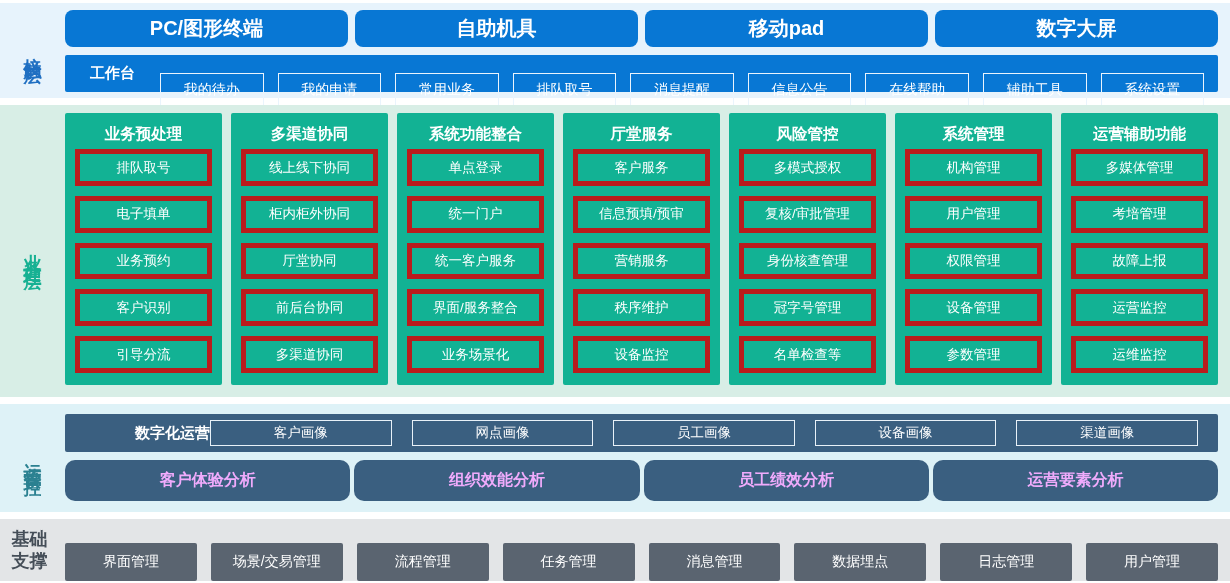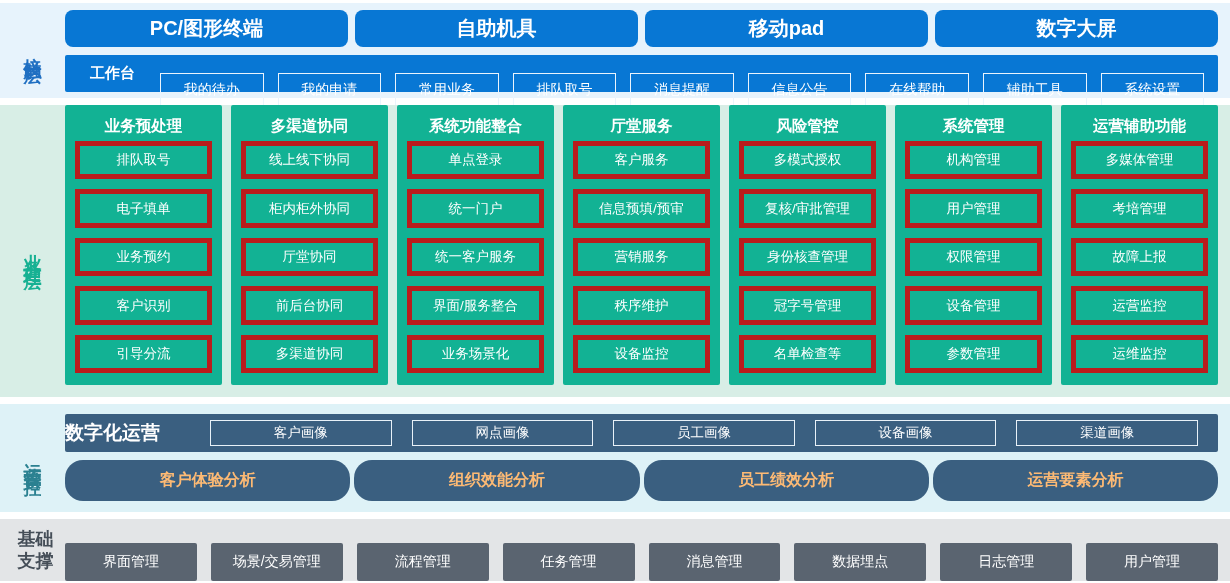--- a/index.html
+++ b/index.html
@@ -12,52 +12,52 @@
   .band-business   { top:105px; height:292px; background:#d8eee6; }
   .band-operations { top:404px; height:108px; background:#def2f7; }
   .band-foundation { top:519px; height:62px;  background:#e3e5e7; }
 
   .side-label { width:65px; flex:0 0 65px; display:flex; align-items:center; justify-content:center;
                 font-weight:bold; font-size:18px; }
   .vert { writing-mode:vertical-rl; text-orientation:upright; letter-spacing:5px; }
   .lbl-contact    { color:#1f6fc2; }
   .lbl-business   { color:#17b193; }
   .lbl-operations { color:#2b8191; }
-  .lbl-foundation { color:#454e58; text-align:right; line-height:1.25; }
+  .lbl-foundation { color:#454e58; text-align:left; line-height:1.25; }
 
   .band-content { flex:1; margin-right:12px; display:flex; flex-direction:column; }
 
   
   .channels { display:flex; gap:7px; height:37px; margin-top:7px; }
   .channel-btn { flex:1; background:#0877d4; border-radius:8px; color:#fff; font-weight:bold;
                  font-size:20px; display:flex; align-items:center; justify-content:center; }
   .workbench-bar { display:flex; align-items:center; height:37px; margin-top:8px;
                    background:#0877d4; border-radius:2px; color:#fff; }
   .workbench-label { width:95px; flex:0 0 95px; text-align:center; font-weight:bold; font-size:15px; }
   .wb-item { flex:1; height:34px; border:1px solid #eaf4fd; margin-right:14px; font-size:14px;
              display:flex; align-items:center; justify-content:center;margin-top:32px; }
 
   
-  .columns { display:flex; gap:9px; height:100%; padding:0 0 12px 0; }
+  .columns { display:flex; gap:9px; height:100%; padding:8px 0 12px 0; }
   .biz-col { flex:1; background:#12b294; border-radius:2px; display:flex; flex-direction:column;
              padding:6px 10px 12px 10px; color:#fff; }
   .biz-col-title { height:30px; display:flex; align-items:center; justify-content:center;
                    font-weight:bold; font-size:15.5px; }
   .biz-items { flex:1; display:flex; flex-direction:column; gap:10px; }
   .biz-item { flex:1; border:5px solid #b91c1c; display:flex; align-items:center; justify-content:center;
               font-size:13.5px; text-align:center; line-height:1.15; padding:2px; }
 
   
   .digital-bar { display:flex; align-items:center; height:38px; margin-top:10px;
                  background:#3a5f80; border-radius:2px; color:#fff; }
-  .digital-label { width:145px; flex:0 0 145px; text-align:left; font-weight:bold; font-size:19px;font-family:Liberation Mono, monospace; }
+  .digital-label { width:145px; flex:0 0 145px; text-align:right; font-weight:bold; font-size:15px;font-family:Liberation Mono, monospace; }
   .dg-item { flex:1; height:26px; border:1px solid #e8f1f8; margin-right:20px; font-size:13.5px;
              display:flex; align-items:center; justify-content:center; }
   .analysis-row { display:flex; gap:4px; height:41px; margin-top:8px; }
-  .analysis-btn { flex:1; background:#3a5f80; border-radius:18px; color:#fdba74; font-weight:bold;
+  .analysis-btn { flex:1; background:#3a5f80; border-radius:10px; color:#f0abfc; font-weight:bold;
                   font-size:16px; display:flex; align-items:center; justify-content:center; }
 
   
   .foundation-row { display:flex; gap:14px; height:42px; margin-top:24px; }
   .foundation-btn { flex:1; background:#5a6470; border-radius:2px; color:#fff; font-size:14px;
                     display:flex; align-items:center; justify-content:center; }
 </style>
 </head>
 <body>
 

